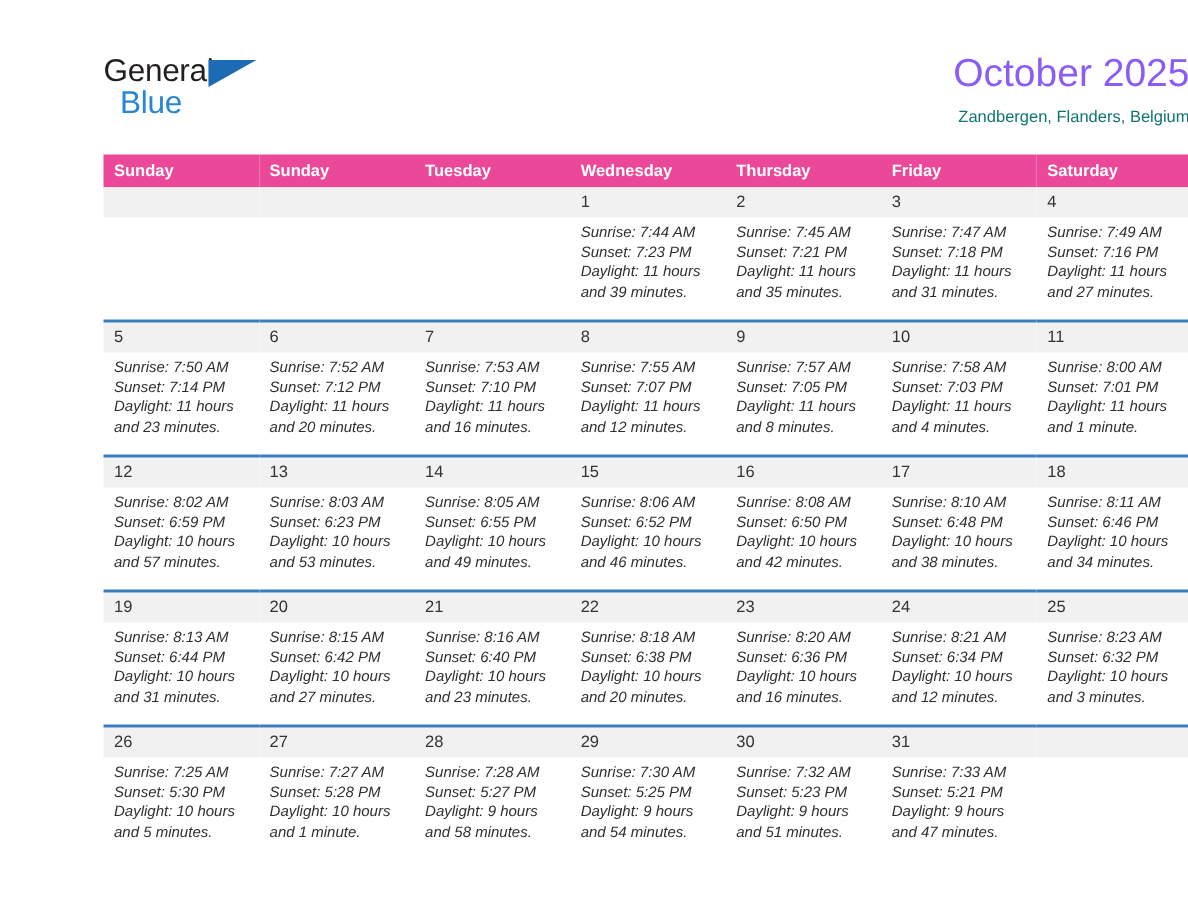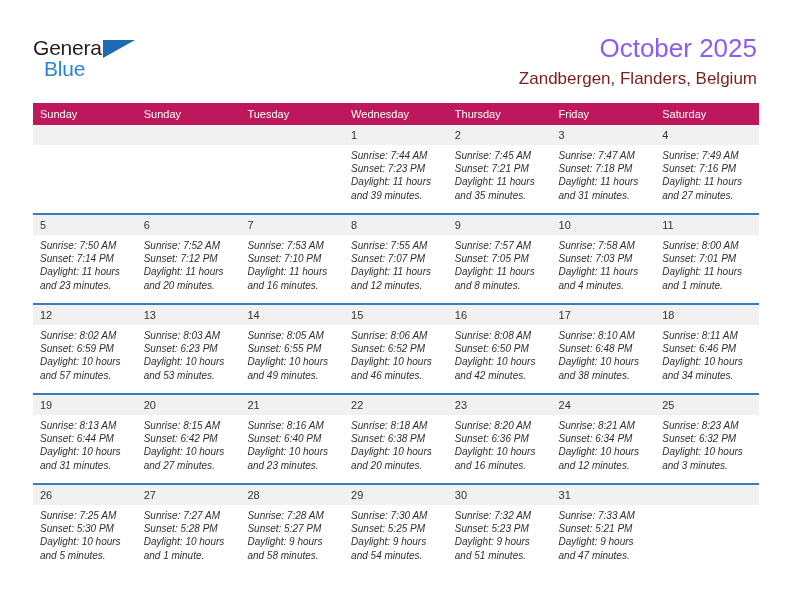--- a/index.html
+++ b/index.html
@@ -12,20 +12,21 @@
     height: 612px;
     font-family: "Liberation Sans", sans-serif;
     color: #222222;
     overflow: hidden;
   }
   .page {
     position: relative;
     width: 688px;
     height: 612px;
     box-sizing: border-box;
+    margin-left: 36px;
   }
 
   
   .header {
     position: absolute;
     left: 0; top: 0;
     width: 792px;
     height: 103px;
   }
   .logo {
@@ -68,40 +69,40 @@
   }
   .month-title {
     font-size: 26px;
     color: #8b5cf6;
     font-weight: normal;
     line-height: 32px;
     white-space: nowrap;
   }
   .location {
     margin-top: 6px;
-    font-size: 17px;
-    color: #7f1d1d;
+    font-size: 11px;
+    color: #0f766e;
     line-height: 17px;
     white-space: nowrap;
   }
 
   
   .calendar {
     position: absolute;
     left: 33px;
     top: 103px;
     width: 726px;
     border-collapse: collapse;
     table-layout: fixed;
   }
   .calendar th {
-    background: #be185d;
+    background: #ec4899;
     color: #ffffff;
     font-size: 11px;
-    font-weight: normal;
+    font-weight: bold;
     text-align: left;
     padding: 5px 0 5px 7px;
     height: 12px;
     border: none;
   }
   .calendar td {
     vertical-align: top;
     padding: 0;
     border: none;
     border-top: 2px solid #3b7cbf;

